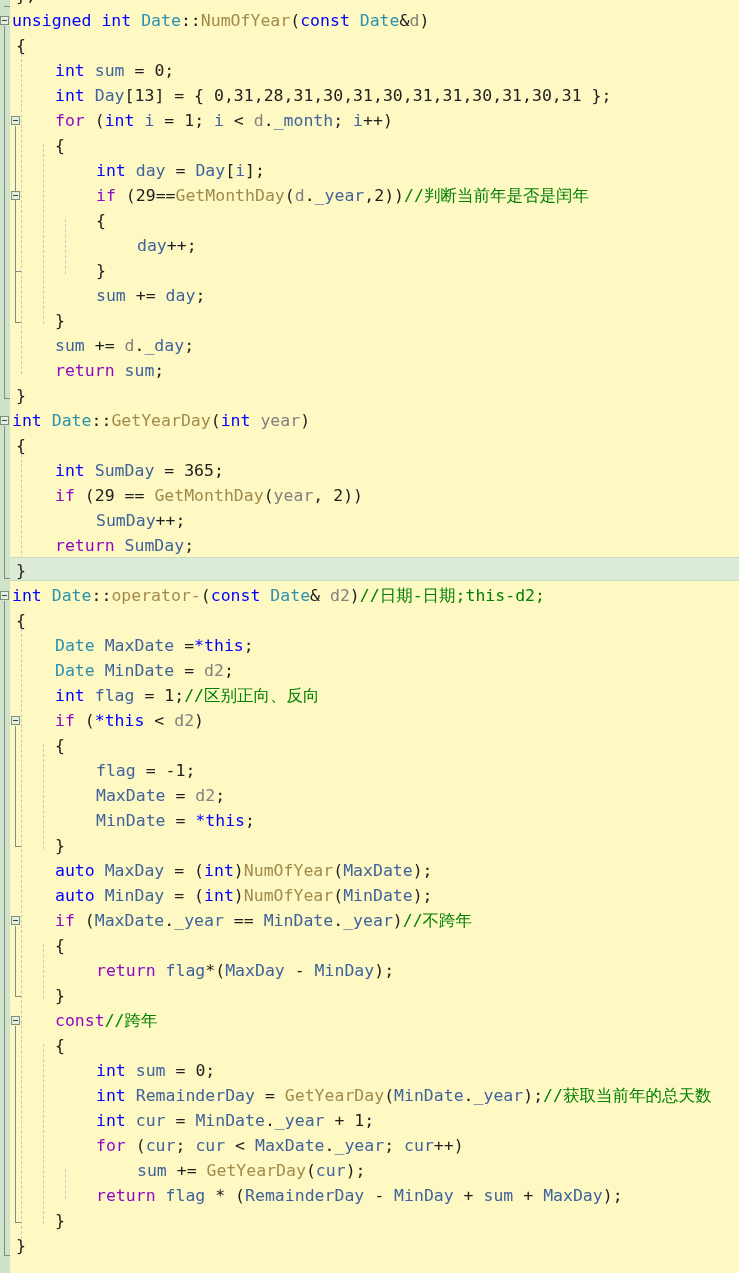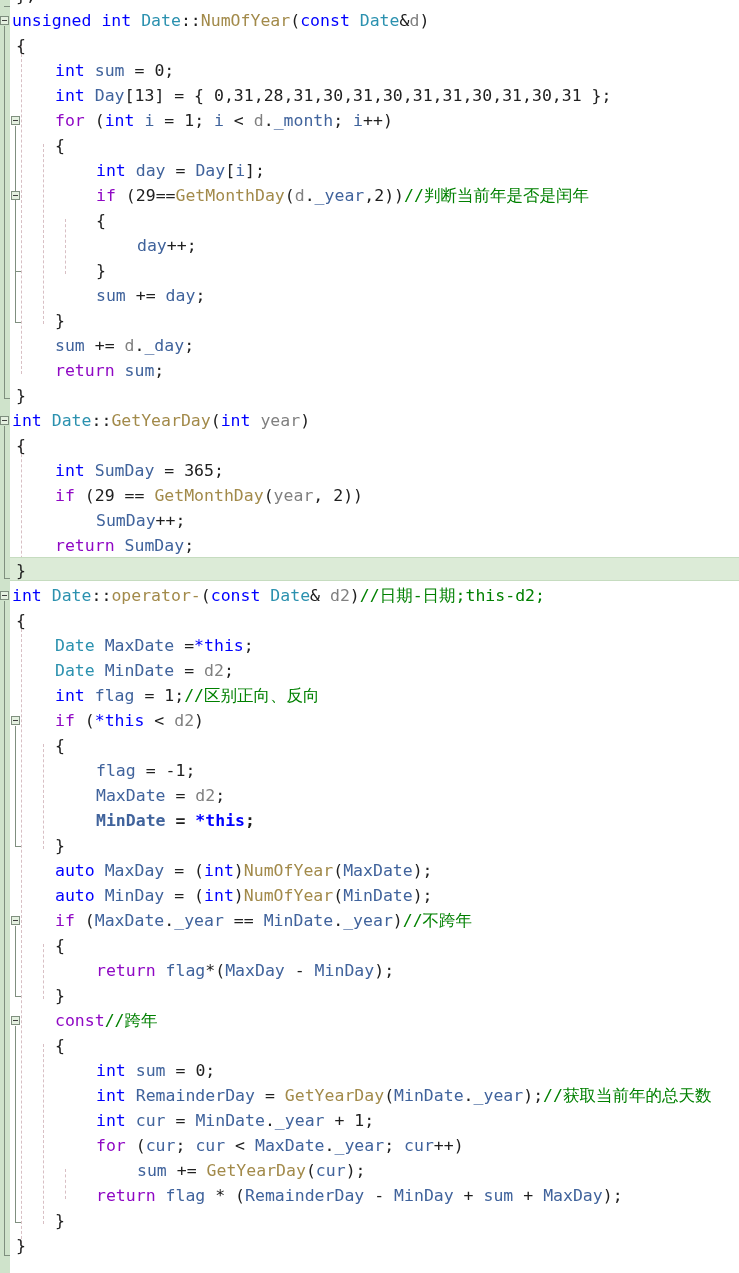--- a/index.html
+++ b/index.html
@@ -81,21 +81,21 @@
   .par  {color:#808080;}            
   .var  {color:#40639c;}            
   .num  {color:#202020;}
   .cmt  {color:#008000;}            
   .pl   {color:#202020;}            
   .brc  {color:#404040;}
 </style>
 </head>
 <body style="background: rgb(207, 227, 203);">
 
-<div id="editor" style="background: #ffffff;">
+<div id="editor" style="background: #fef9c3;">
 
   <div class="indent-guide" style="left: 21px; top: 44px; height: 330px; border-left-color: rgb(216, 191, 196);"></div>
   <div class="indent-guide" style="left: 43px; top: 144px; height: 180px; border-left-color: rgb(216, 191, 196);"></div>
   <div class="indent-guide" style="left: 65px; top: 219px; height: 55px; border-left-color: rgb(216, 191, 196);"></div>
   <div class="indent-guide" style="left: 21px; top: 444px; height: 130px; border-left-color: rgb(216, 191, 196);"></div>
   <div class="indent-guide" style="left: 21px; top: 619px; height: 630px; border-left-color: rgb(216, 191, 196);"></div>
   <div class="indent-guide" style="left: 43px; top: 744px; height: 105px; border-left-color: rgb(216, 191, 196);"></div>
   <div class="indent-guide" style="left: 43px; top: 944px; height: 55px; border-left-color: rgb(216, 191, 196);"></div>
   <div class="indent-guide" style="left: 43px; top: 1044px; height: 180px; border-left-color: rgb(216, 191, 196);"></div>
   <div class="indent-guide" style="left: 65px; top: 1169px; height: 30px; border-left-color: rgb(216, 191, 196);"></div>
@@ -200,21 +200,21 @@
     <div class="ln" style="top:683px;left:55px;"><span class="kw" style="color: rgb(0, 0, 255);">int</span><span class="pl" style="color: rgb(32, 32, 32);"> </span><span class="var" style="color: rgb(64, 99, 156);">flag</span><span class="pl" style="color: rgb(32, 32, 32);"> = </span><span class="num" style="color: rgb(32, 32, 32);">1</span><span class="pl" style="color: rgb(32, 32, 32);">;</span><span class="cmt" style="color: rgb(0, 128, 0);">//区别正向、反向</span></div>
 
     <div class="ln" style="top:708px;left:55px;"><span class="ctl" style="color: rgb(143, 8, 196);">if</span><span class="pl" style="color: rgb(32, 32, 32);"> (</span><span class="kw" style="color: rgb(0, 0, 255);">*this</span><span class="pl" style="color: rgb(32, 32, 32);"> &lt; </span><span class="par" style="color: rgb(128, 128, 128);">d2</span><span class="pl" style="color: rgb(32, 32, 32);">)</span></div>
 
     <div class="ln" style="top:733px;left:55px;"><span class="brc" style="color: rgb(32, 32, 32);">{</span></div>
 
     <div class="ln" style="top:758px;left:96px;"><span class="var" style="color: rgb(64, 99, 156);">flag</span><span class="pl" style="color: rgb(32, 32, 32);"> = -</span><span class="num" style="color: rgb(32, 32, 32);">1</span><span class="pl" style="color: rgb(32, 32, 32);">;</span></div>
 
     <div class="ln" style="top:783px;left:96px;"><span class="var" style="color: rgb(64, 99, 156);">MaxDate</span><span class="pl" style="color: rgb(32, 32, 32);"> = </span><span class="par" style="color: rgb(128, 128, 128);">d2</span><span class="pl" style="color: rgb(32, 32, 32);">;</span></div>
 
-    <div class="ln" style="top:808px;left:96px;font-weight:bold;"><span class="var" style="color: rgb(64, 99, 156);">MinDate</span><span class="pl" style="color: rgb(32, 32, 32);"> = </span><span class="kw" style="color: rgb(0, 0, 255);">*this</span><span class="pl" style="color: rgb(32, 32, 32);">;</span></div>
+    <div class="ln" style="top:808px;left:96px;"><span class="var" style="color: rgb(64, 99, 156);">MinDate</span><span class="pl" style="color: rgb(32, 32, 32);"> = </span><span class="kw" style="color: rgb(0, 0, 255);">*this</span><span class="pl" style="color: rgb(32, 32, 32);">;</span></div>
 
     <div class="ln" style="top:833px;left:55px;"><span class="brc" style="color: rgb(32, 32, 32);">}</span></div>
 
     <div class="ln" style="top:858px;left:55px;"><span class="kw" style="color: rgb(0, 0, 255);">auto</span><span class="pl" style="color: rgb(32, 32, 32);"> </span><span class="var" style="color: rgb(64, 99, 156);">MaxDay</span><span class="pl" style="color: rgb(32, 32, 32);"> = (</span><span class="kw" style="color: rgb(0, 0, 255);">int</span><span class="pl" style="color: rgb(32, 32, 32);">)</span><span class="fn" style="color: rgb(162, 138, 74);">NumOfYear</span><span class="pl" style="color: rgb(32, 32, 32);">(</span><span class="var" style="color: rgb(64, 99, 156);">MaxDate</span><span class="pl" style="color: rgb(32, 32, 32);">);</span></div>
 
     <div class="ln" style="top:883px;left:55px;"><span class="kw" style="color: rgb(0, 0, 255);">auto</span><span class="pl" style="color: rgb(32, 32, 32);"> </span><span class="var" style="color: rgb(64, 99, 156);">MinDay</span><span class="pl" style="color: rgb(32, 32, 32);"> = (</span><span class="kw" style="color: rgb(0, 0, 255);">int</span><span class="pl" style="color: rgb(32, 32, 32);">)</span><span class="fn" style="color: rgb(162, 138, 74);">NumOfYear</span><span class="pl" style="color: rgb(32, 32, 32);">(</span><span class="var" style="color: rgb(64, 99, 156);">MinDate</span><span class="pl" style="color: rgb(32, 32, 32);">);</span></div>
 
     <div class="ln" style="top:908px;left:55px;"><span class="ctl" style="color: rgb(143, 8, 196);">if</span><span class="pl" style="color: rgb(32, 32, 32);"> (</span><span class="var" style="color: rgb(64, 99, 156);">MaxDate</span><span class="pl" style="color: rgb(32, 32, 32);">.</span><span class="var" style="color: rgb(64, 99, 156);">_year</span><span class="pl" style="color: rgb(32, 32, 32);"> == </span><span class="var" style="color: rgb(64, 99, 156);">MinDate</span><span class="pl" style="color: rgb(32, 32, 32);">.</span><span class="var" style="color: rgb(64, 99, 156);">_year</span><span class="pl" style="color: rgb(32, 32, 32);">)</span><span class="cmt" style="color: rgb(0, 128, 0);">//不跨年</span></div>
 
     <div class="ln" style="top:933px;left:55px;"><span class="brc" style="color: rgb(32, 32, 32);">{</span></div>

